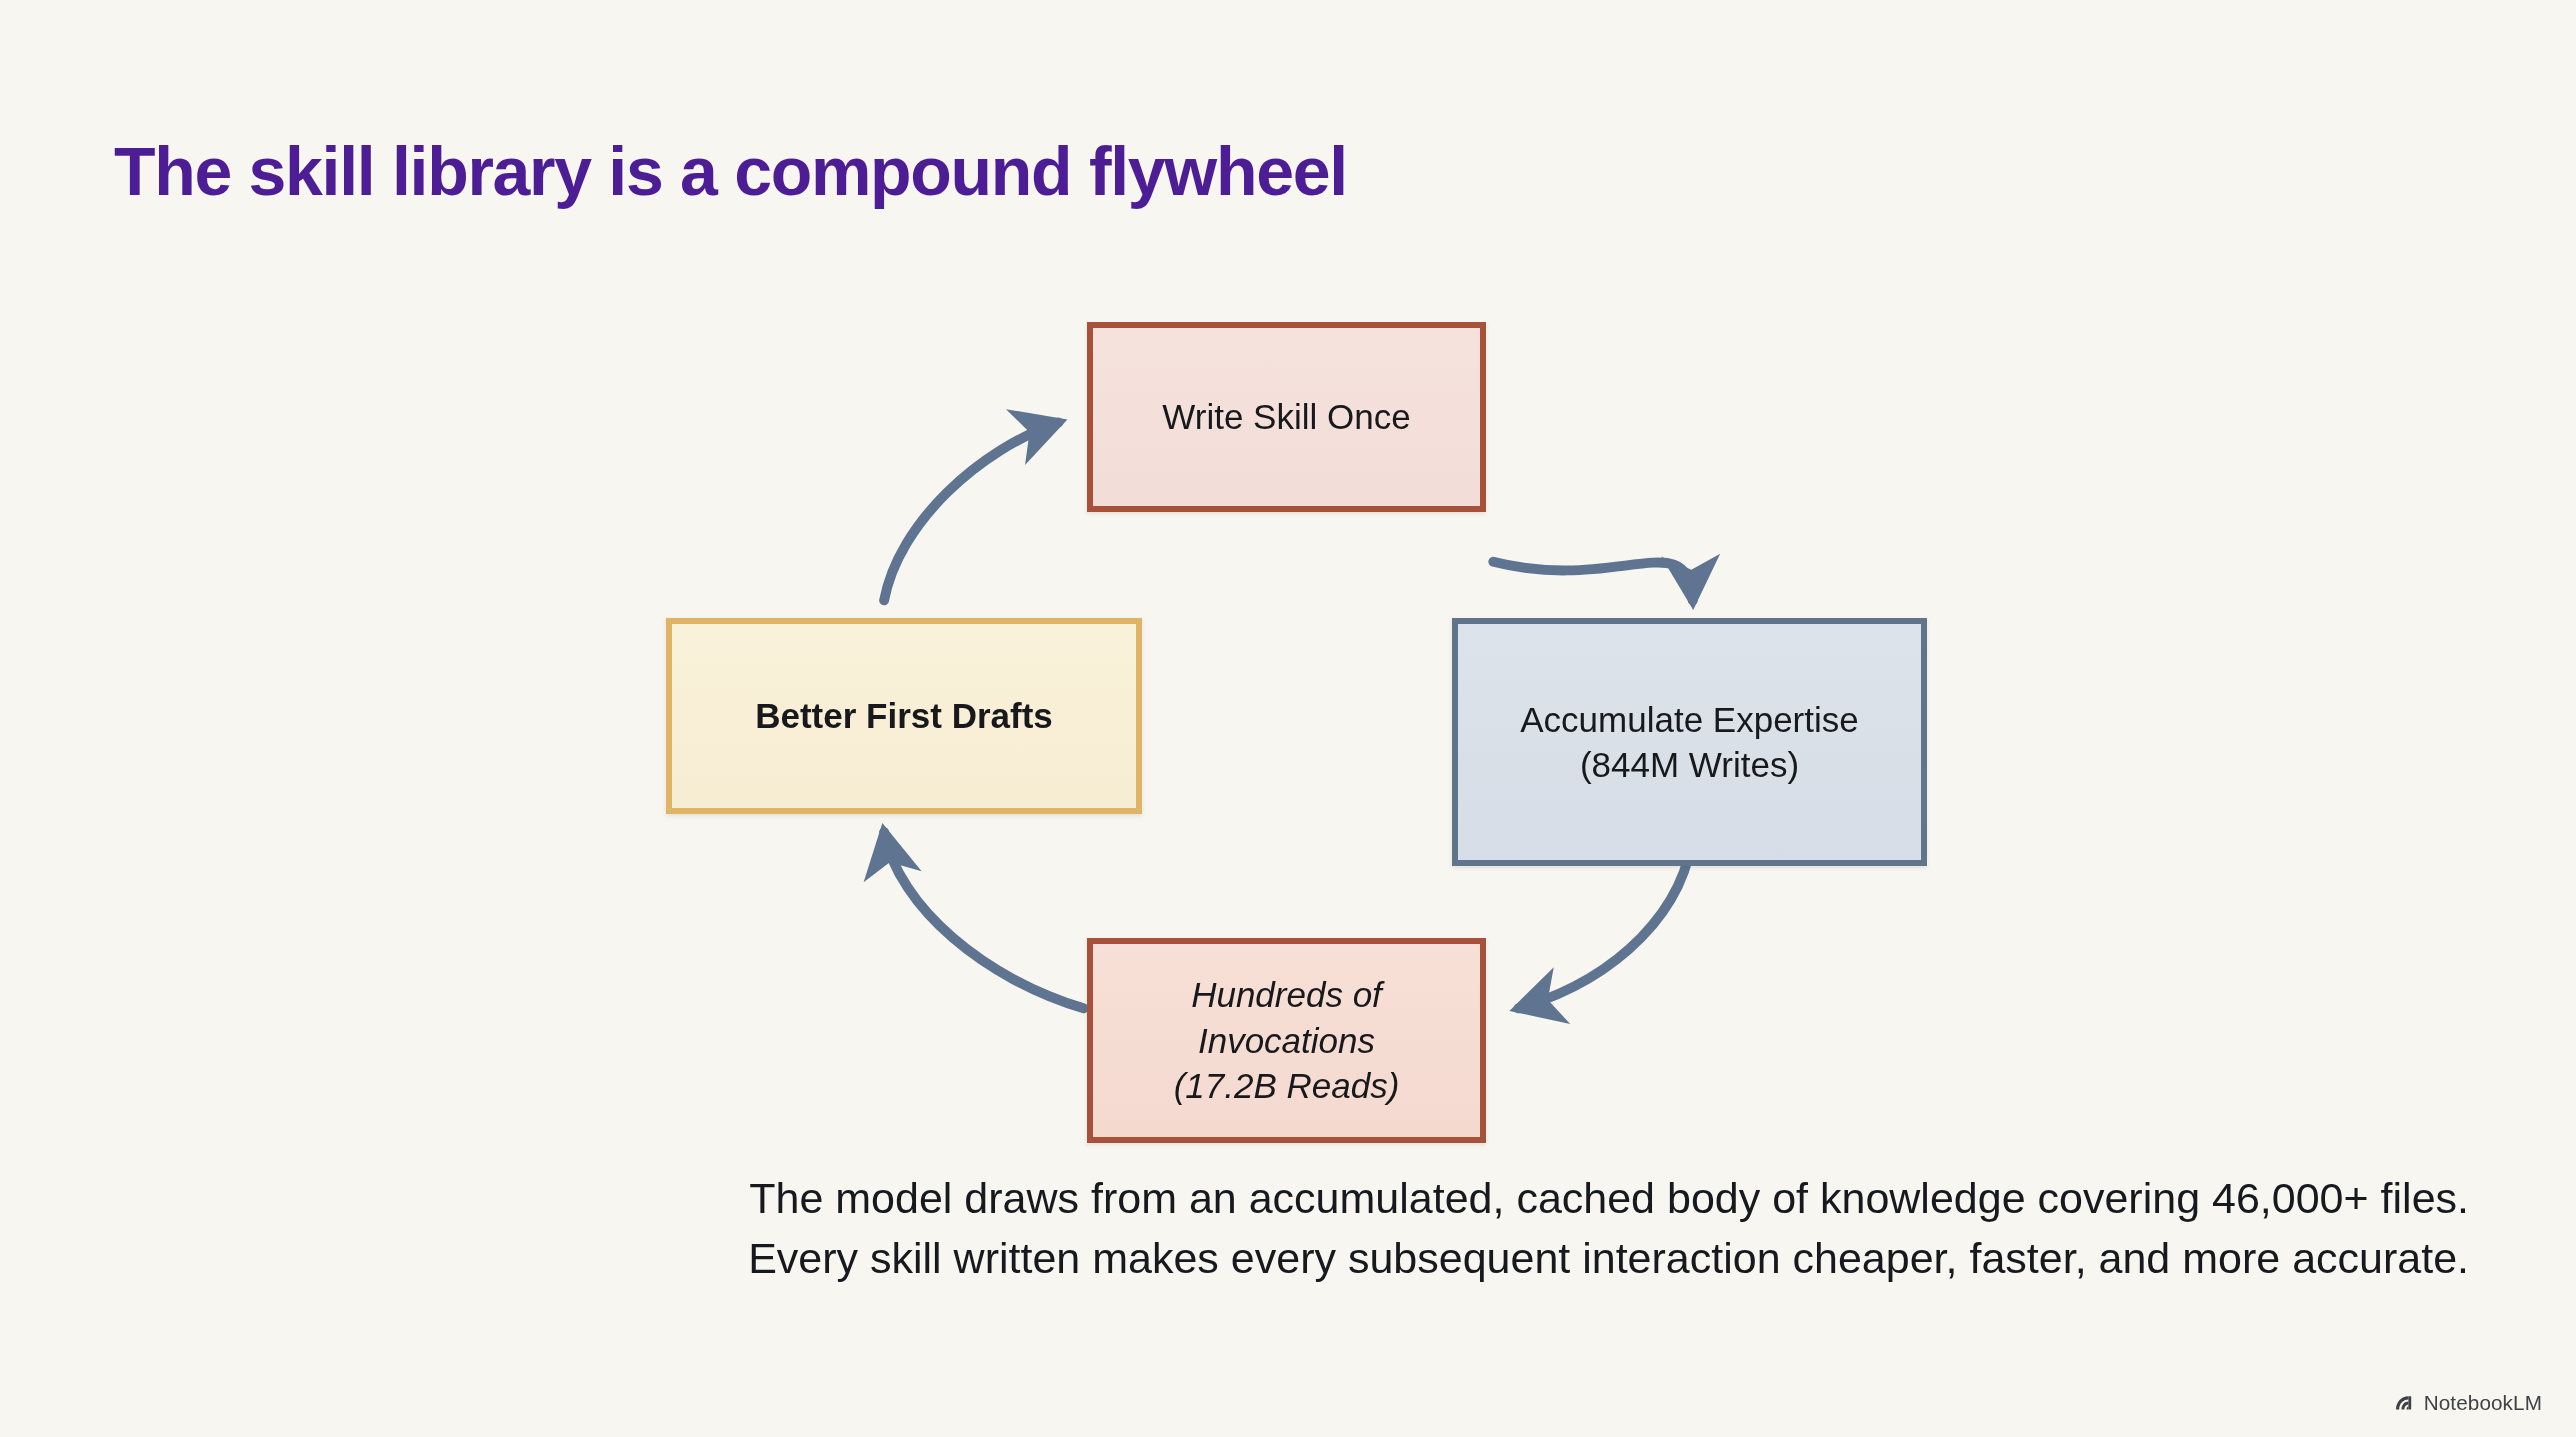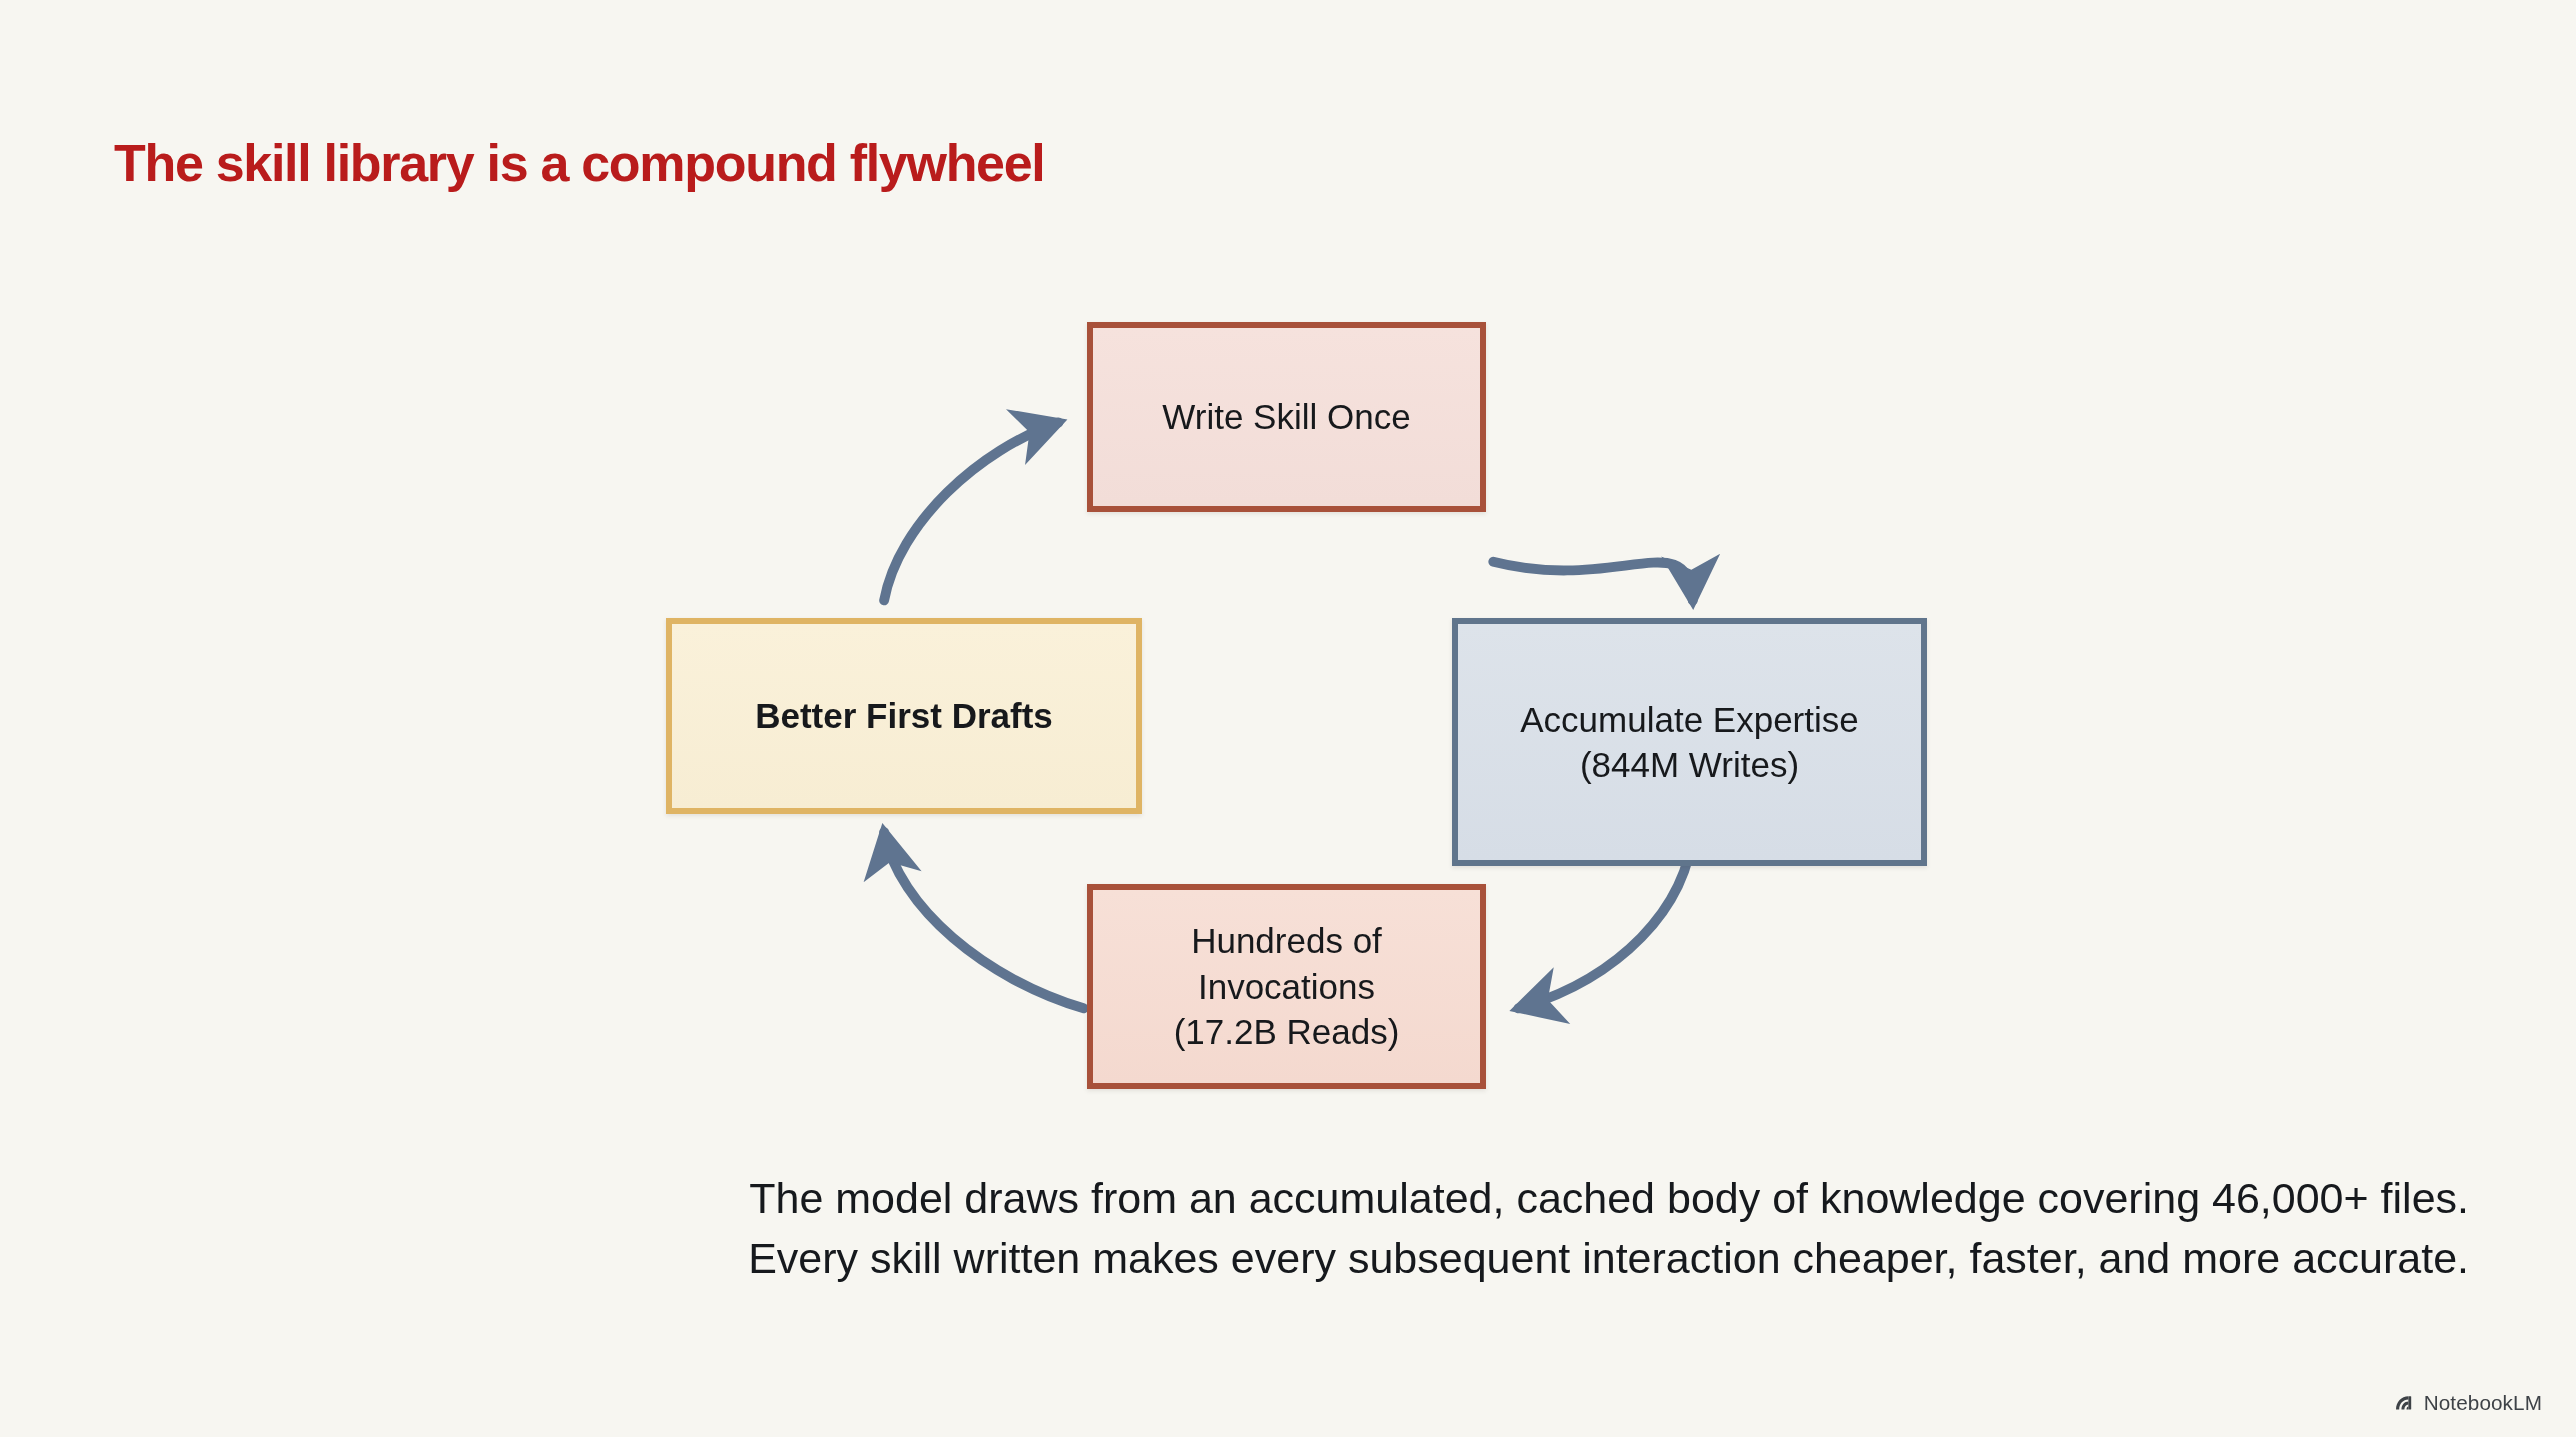--- a/index.html
+++ b/index.html
@@ -13,24 +13,24 @@
     font-family: "Liberation Sans", sans-serif;
     overflow: hidden;
     position: relative;
   }
 
   
   #slide-title {
     position: absolute;
     left: 114px;
     top: 137px;
-    font-size: 52px;
+    font-size: 68px;
     font-weight: bold;
     letter-spacing: -1.3px;
-    color: #b91c1c;
+    color: #4c1d95;
     white-space: nowrap;
     line-height: 1.0;
   }
 
   
   #flywheel-diagram {
     position: absolute;
     left: 0;
     top: 0;
     width: 2576px;
@@ -69,24 +69,25 @@
     border-color: #a8513a;
     background: linear-gradient(180deg, #f6e2dd 0%, #f2ddd8 100%);
   }
   #node-accumulate {
     left: 1452px; top: 618px;
     width: 475px; height: 248px;
     border-color: #60758c;
     background: linear-gradient(180deg, #dde3ea 0%, #d6dde6 100%);
   }
   #node-invocations {
-    left: 1087px; top: 884px;
+    left: 1087px; top: 938px;
     width: 399px; height: 205px;
     border-color: #a8513a;
     background: linear-gradient(180deg, #f7e0d7 0%, #f4d9cf 100%);
+    font-style: italic;
   }
   #node-better-drafts {
     left: 666px;  top: 618px;
     width: 476px; height: 196px;
     border-color: #dfb464;
     background: linear-gradient(180deg, #faf1da 0%, #f7edd3 100%);
     font-weight: bold;
   }
 
   

